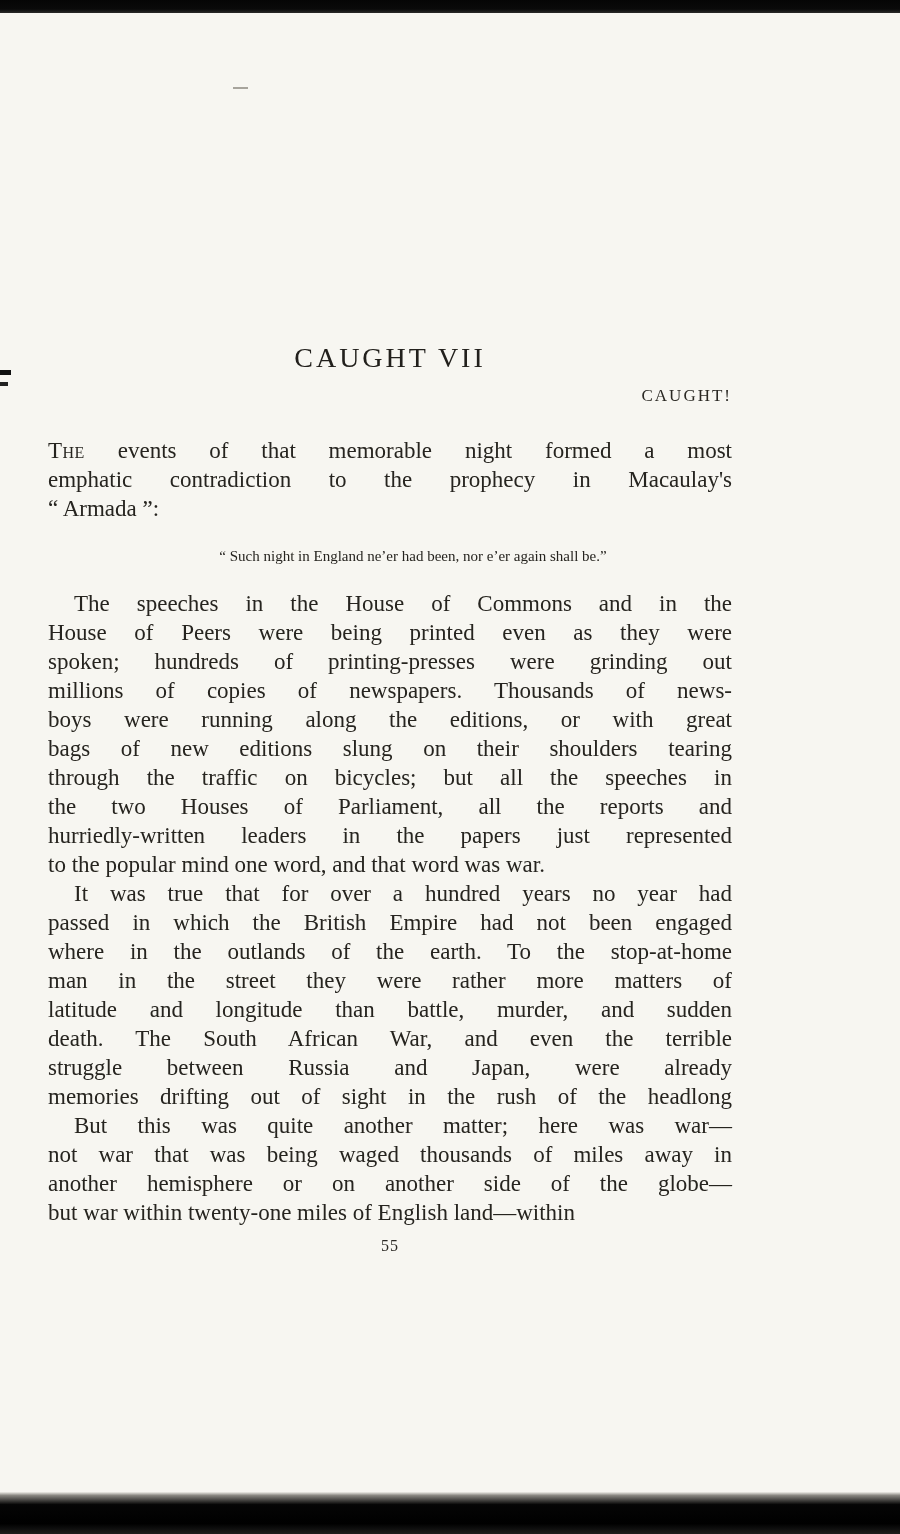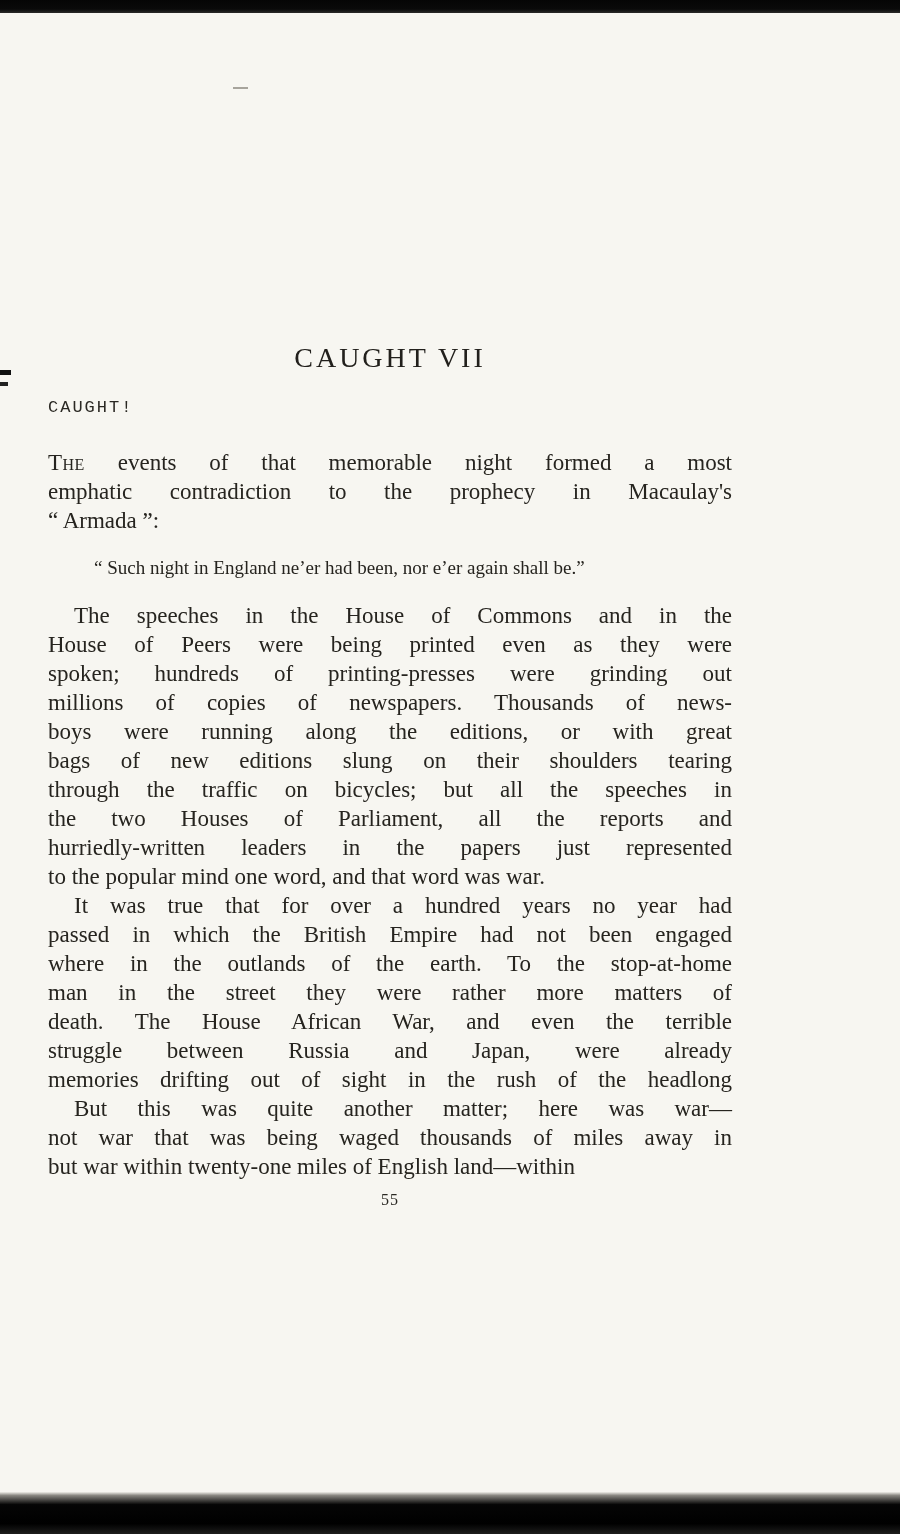--- a/index.html
+++ b/index.html
@@ -60,27 +60,26 @@
   }
 
   .chapter-title {
     text-align: center;
     font-size: 28px;
     letter-spacing: 3px;
     line-height: 32px;
     color: #22201c;
   }
   .chapter-sub {
-    margin-top: 24px;
-    text-align: left;
+    margin-top: 12px;
+    text-align: right;
     font-size: 17px;
     letter-spacing: 2px;
     line-height: 20px;
     color: #2a2823;
-    font-family: Liberation Mono, monospace;
   }
 
   .body-text {
     margin-top: 30px;
     font-size: 23px;
   }
 
   .block.paragraph { margin: 0; }
 
   .line {
@@ -98,21 +97,22 @@
   }
 
   .smallcaps {
     font-variant: small-caps;
     letter-spacing: 0.5px;
   }
 
   .block.quote {
     margin: 21px 0;
     padding-left: 46px;
-    font-size: 19px;
+    font-size: 15px;
+    text-align: center;
   }
   .block.quote .line {
     height: 24px;
     line-height: 24px;
   }
 
   .page-number {
     margin-top: 10px;
     text-align: center;
     font-size: 16px;
@@ -150,26 +150,28 @@
         <div class="line fill">through the traffic on bicycles; but all the speeches in</div>
         <div class="line fill">the two Houses of Parliament, all the reports and</div>
         <div class="line fill">hurriedly-written leaders in the papers just represented</div>
         <div class="line">to the popular mind one word, and that word was war.</div>
       </div>
       <div class="block paragraph">
         <div class="line fill indent">It was true that for over a hundred years no year had</div>
         <div class="line fill">passed in which the British Empire had not been engaged</div>
         <div class="line fill">where in the outlands of the earth.  To the stop-at-home</div>
         <div class="line fill">man in the street they were rather more matters of</div>
-        <div class="line fill">death.  The House African War, and even the terrible</div>
+        <div class="line fill">latitude and longitude than battle, murder, and sudden</div>
+        <div class="line fill">death.  The South African War, and even the terrible</div>
         <div class="line fill">struggle between Russia and Japan, were already</div>
         <div class="line fill">memories drifting out of sight in the rush of the headlong</div>
       </div>
       <div class="block paragraph">
         <div class="line fill indent">But this was quite another matter; here was war—</div>
         <div class="line fill">not war that was being waged thousands of miles away in</div>
+        <div class="line fill">another hemisphere or on another side of the globe—</div>
         <div class="line">but war within twenty-one miles of English land—within</div>
       </div>
     </div>
   <div class="page-number">55</div>
 </div>
 
 <div class="bar-bottom"></div>
 
 </body></html>

